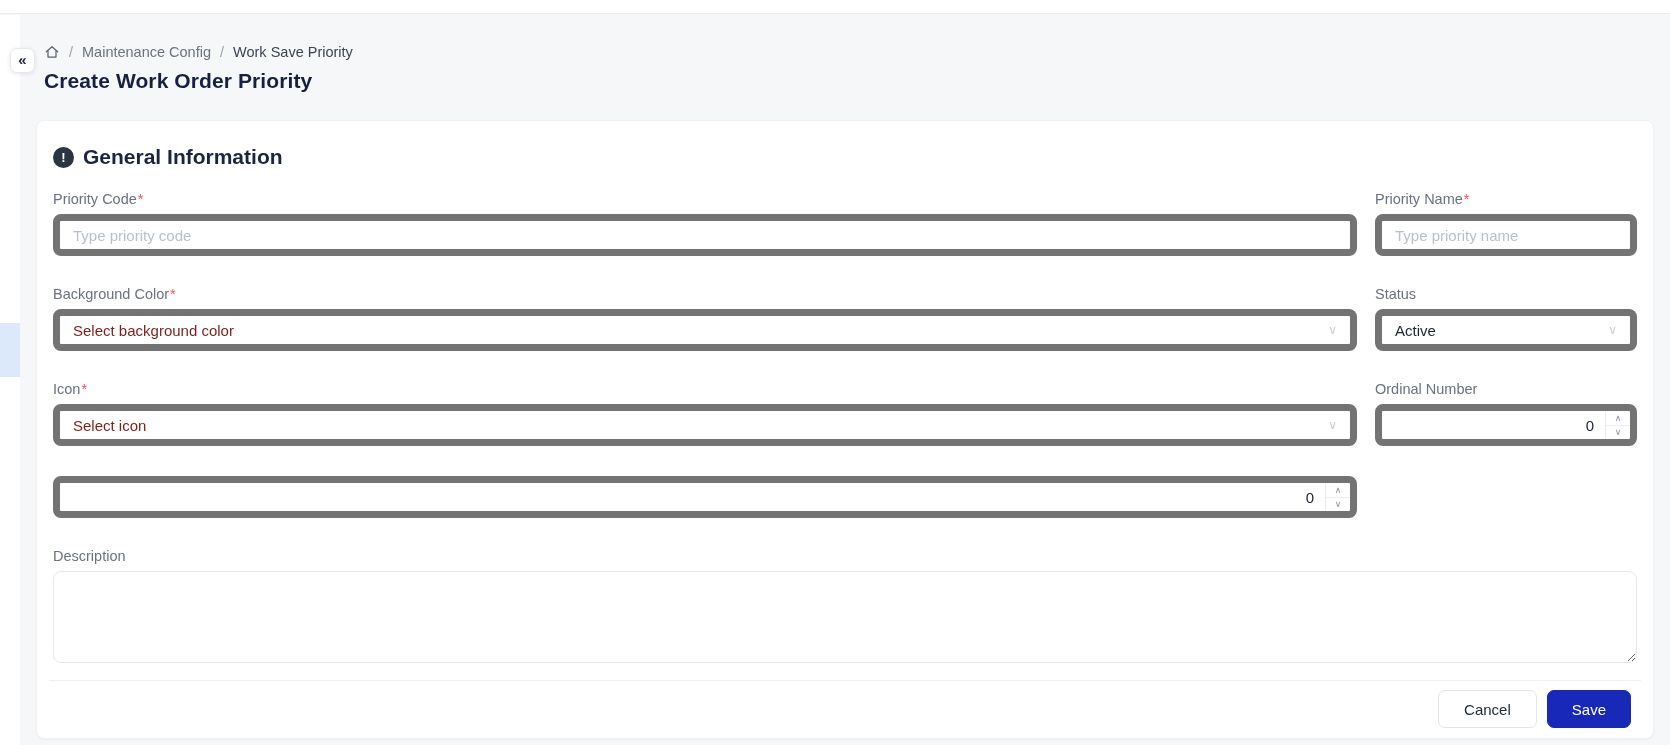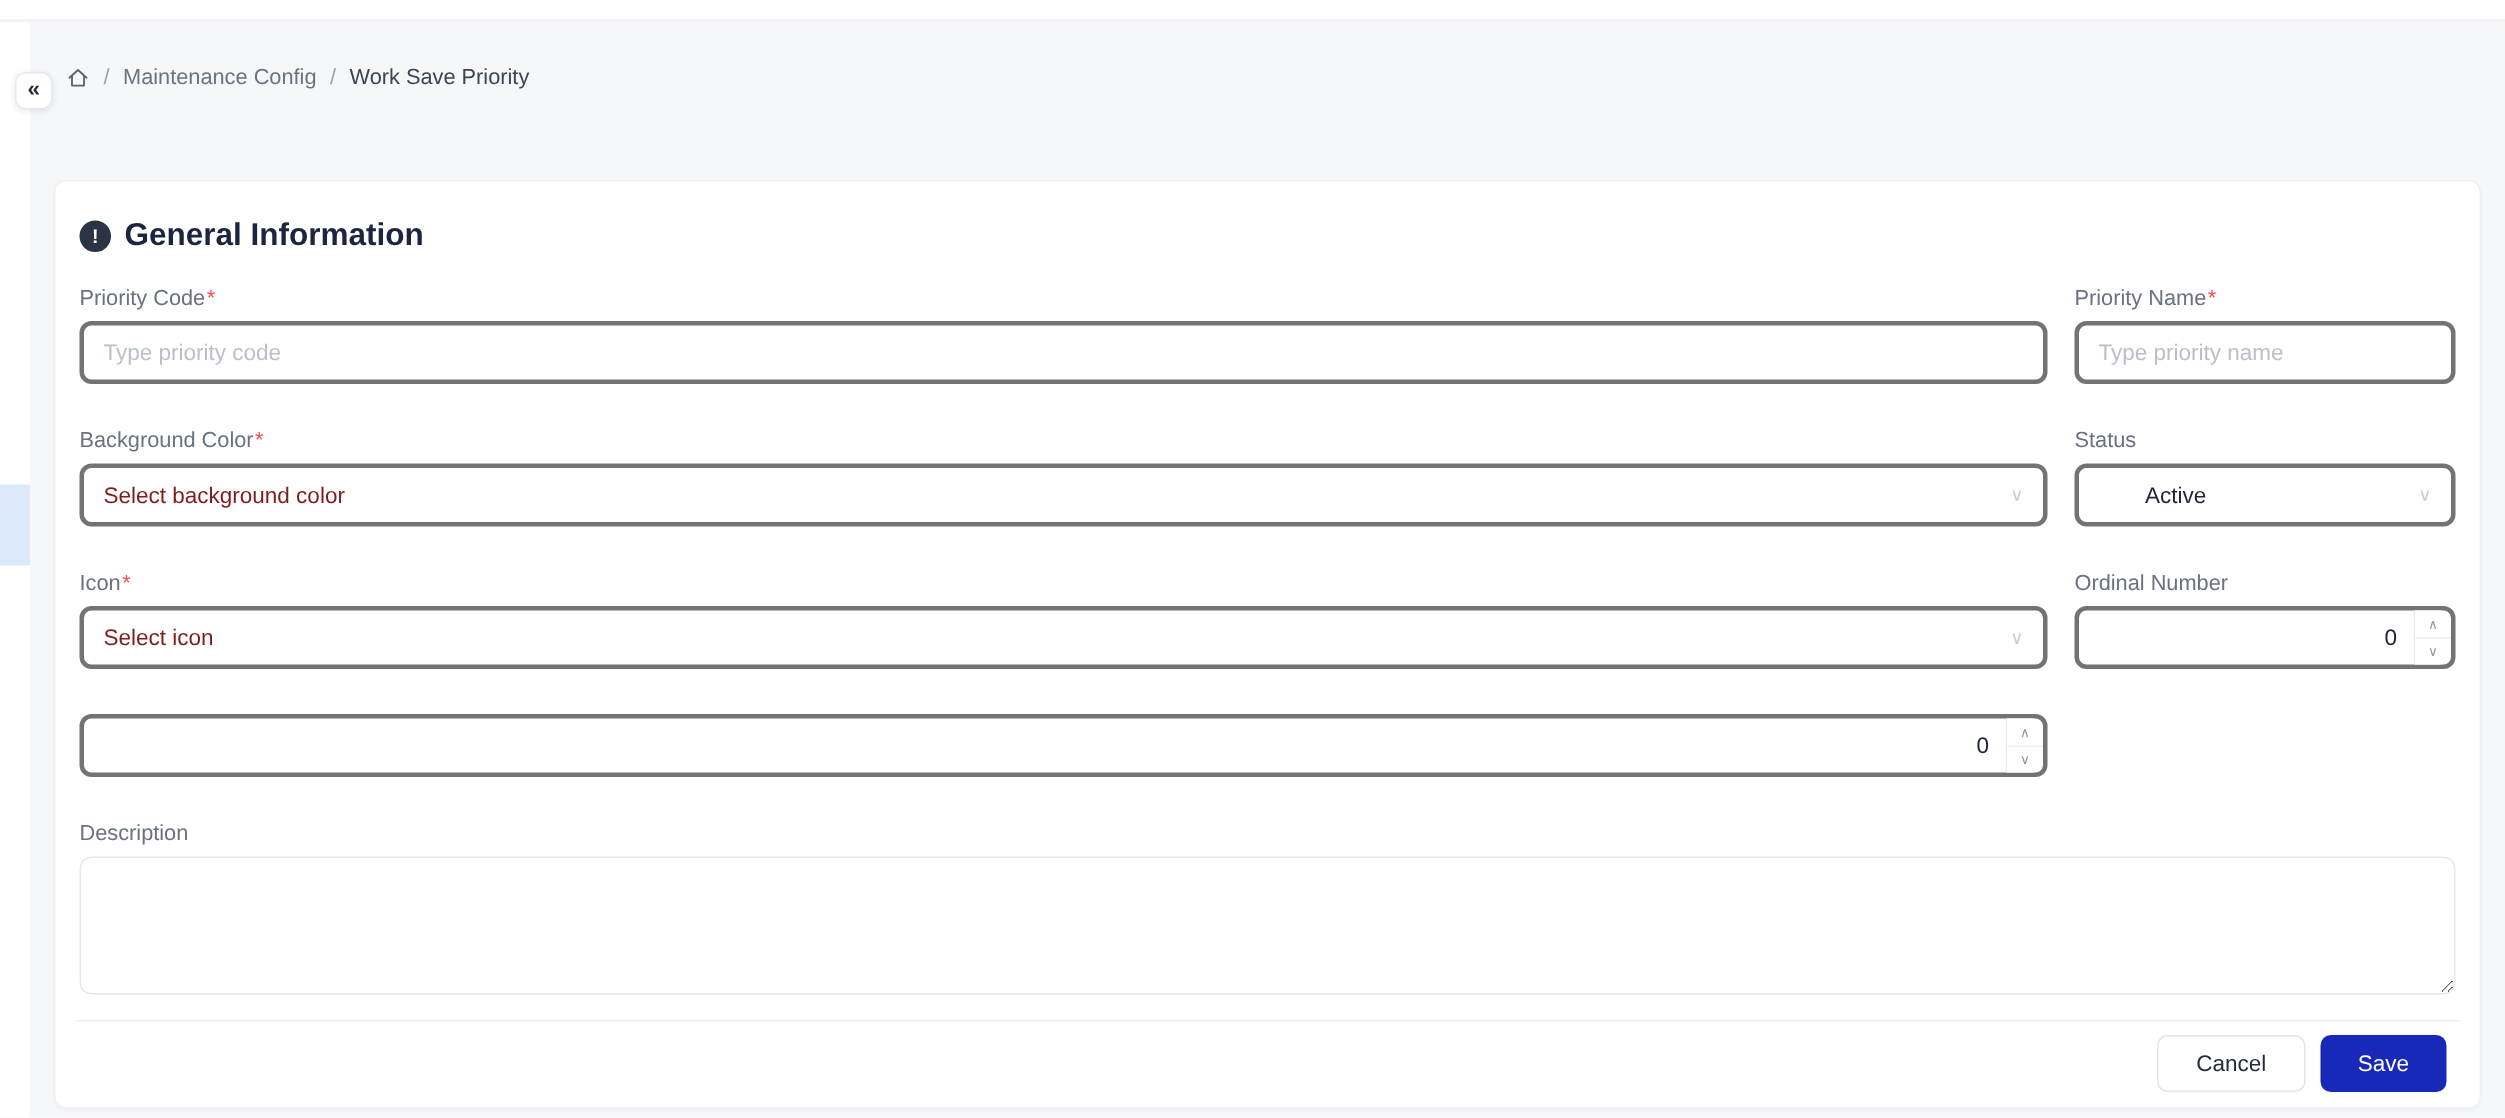--- a/index.html
+++ b/index.html
@@ -58,31 +58,31 @@
   .section-title { font-size: 21px; font-weight: 600; color: #1c2540; }
   .form-grid {
     display: grid; grid-template-columns: 1fr;
     column-gap: 18px; row-gap: 30px;
   }
   .field-label {
     display: block; font-size: 14.5px; color: #6a7180; margin-bottom: 7px;
   }
   .req { color: #ff4d4f; margin-left: 1px; }
   .text-input, .select-box, .num-wrap {
-    width: 100%; height: 42px; border: 3px solid #737373; border-radius: 8px;
+    width: 100%; height: 42px; border: 7px solid #737373; border-radius: 8px;
     background: #ffffff; font-size: 15px;
   }
   .text-input { padding: 0 13px; color: #1d2537; outline: none; font-family: "Liberation Sans", sans-serif; }
   .text-input::placeholder { color: #bac0ca; }
   .select-box {
     display: flex; align-items: center; padding: 0 34px 0 13px;
     position: relative; cursor: pointer;
   }
   .select-placeholder { color: #7f1d1d; }
-  .select-value { color: #1d2537; margin-left: 31px; }
+  .select-value { color: #1d2537; }
   .chev {
     position: absolute; right: 13px; top: 50%; transform: translateY(-50%);
     color: #c7cdd7; font-size: 12px;
   }
   .num-wrap { position: relative; padding: 0; }
   .num-input {
     width: 100%; height: 100%; border: none; outline: none; background: transparent;
     text-align: right; padding: 0 36px 0 13px; font-size: 15px; color: #1d2537;
     font-family: "Liberation Sans", sans-serif; border-radius: 8px;
   }
@@ -136,20 +136,21 @@
         <path d="M2.6 8.8 L9 3 L15.4 8.8" stroke="#5b6370" stroke-width="1.4" stroke-linecap="round" stroke-linejoin="round"></path>
         <path d="M4.5 7.7 V14.7 H13.5 V7.7" stroke="#5b6370" stroke-width="1.4" stroke-linecap="round" stroke-linejoin="round"></path>
       </svg>
     </span>
     <span class="crumb-sep">/</span>
     <span class="crumb-link">Maintenance Config</span>
     <span class="crumb-sep">/</span>
     <span class="crumb-current">Work Save Priority</span>
   </div>
 
+  <h1 class="page-title">Create Work Order Priority</h1>
 
   <div class="card">
 
     <div class="section-header">
       <span class="info-icon">!</span>
       <span class="section-title">General Information</span>
     </div>
 
     <div class="form-grid">
 

